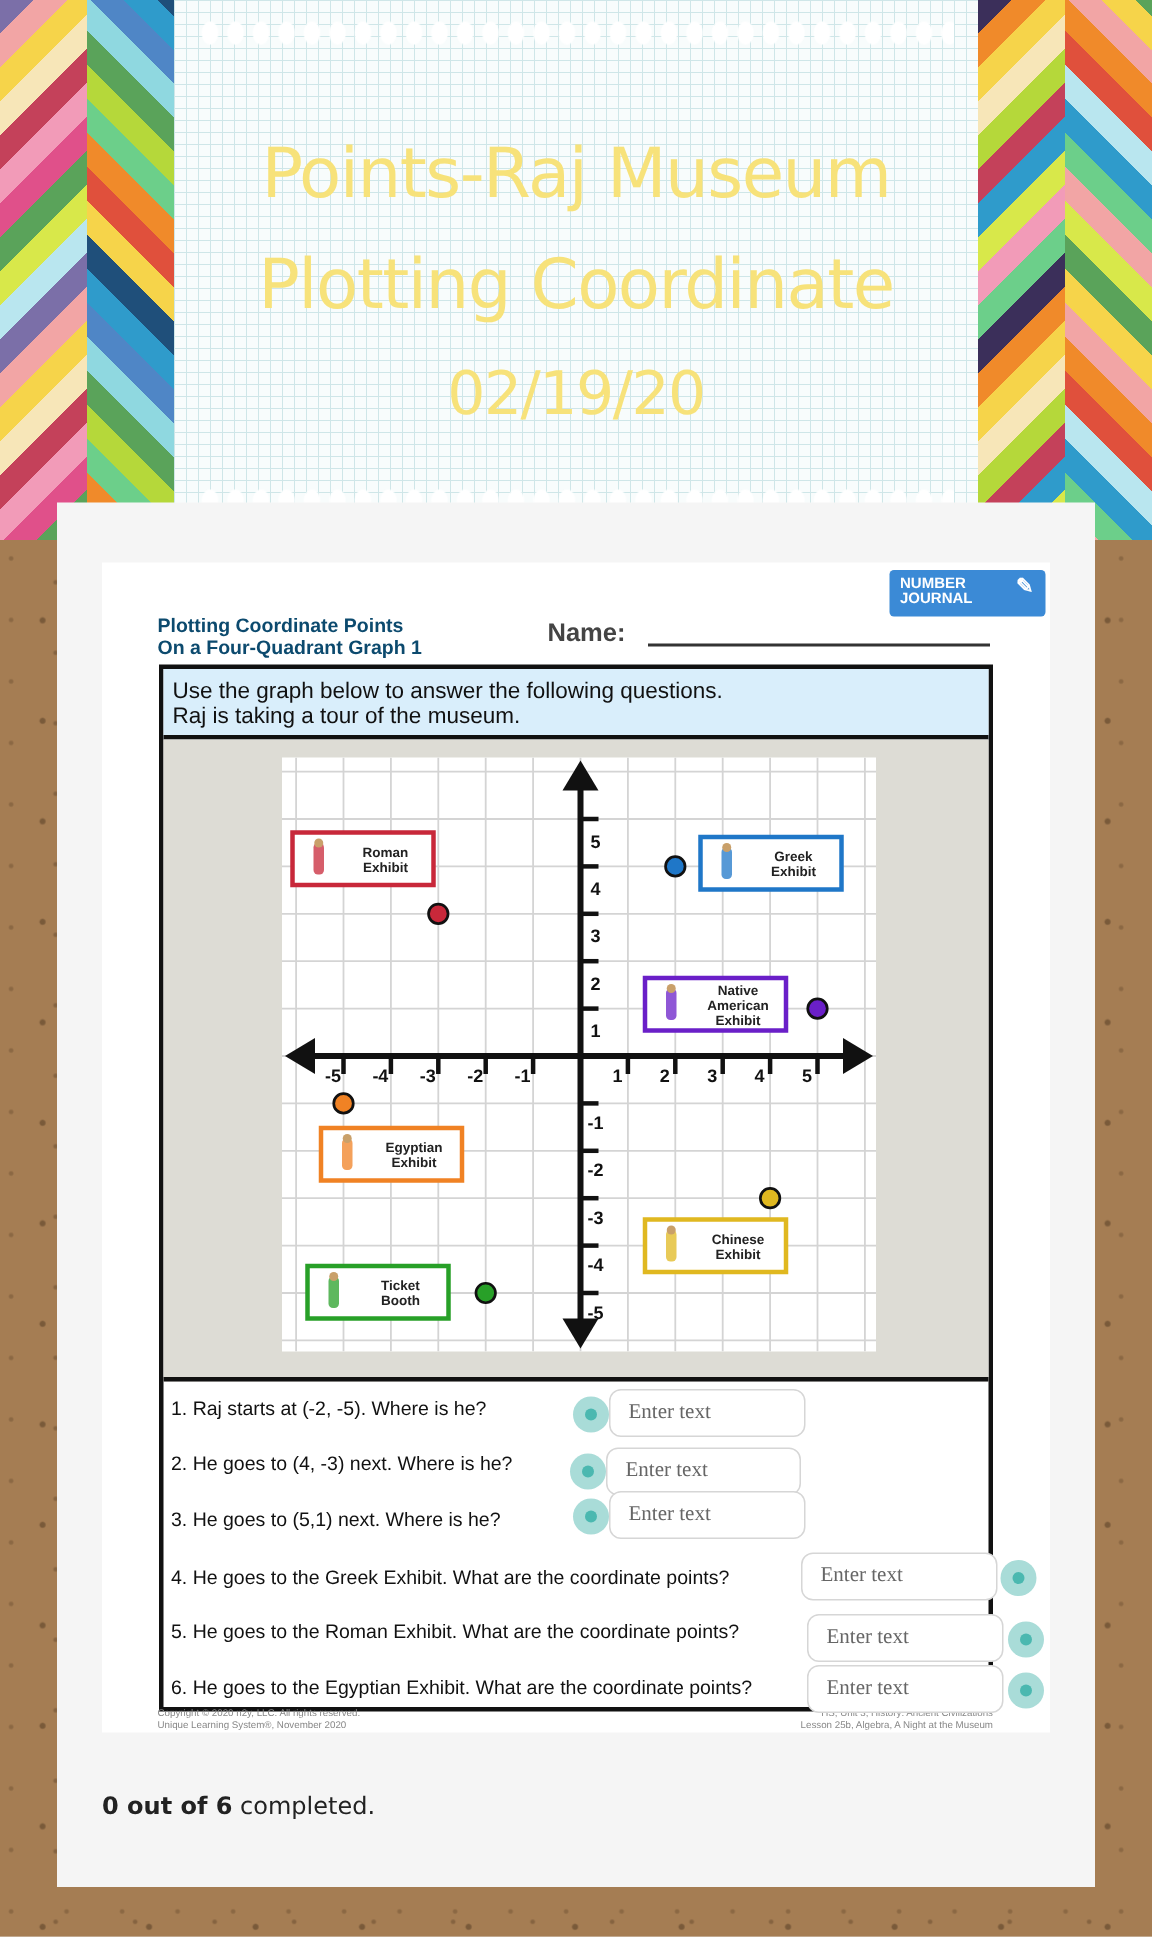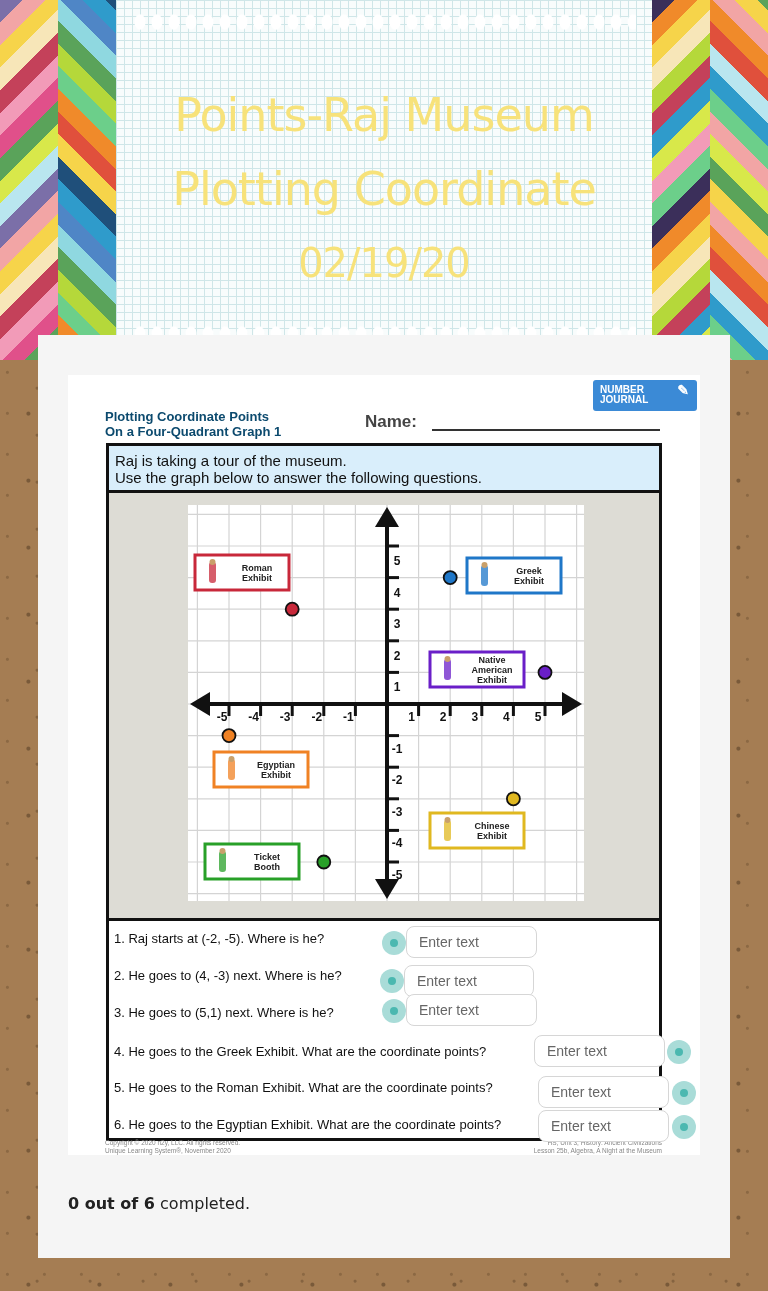--- a/index.html
+++ b/index.html
@@ -124,21 +124,21 @@
   .footer-l, .footer-r {
     position:absolute; top:764px; font-size:6.5px; line-height:8px; color:#888;
   }
   .footer-l { left:37px; }
   .footer-r { right:38px; text-align:right; }
 
   
   .answer {
     position:absolute; height:32px; width:131px; box-sizing:border-box;
     border:1px solid #d6d6d6; border-radius:8px; background:#fff;
-    font-family:Liberation Sans, sans-serif; font-size:14px; color:#000000;
+    font-family:Liberation Serif, serif; font-size:14px; color:#000000;
     padding:0 12px; outline:none;
   }
   .answer::placeholder { color:#666; }
   .dot {
     position:absolute; width:24px; height:24px; border-radius:50%;
     background:#a9dcd8;
   }
   .dot::after {
     content:""; position:absolute; left:8px; top:8px; width:8px; height:8px;
     border-radius:50%; background:#4bb8b0;
@@ -179,22 +179,22 @@
     <div class="ws-name">Name:</div>
     <div class="ws-name-line"></div>
     <div class="nj-badge">
       <div>NUMBER</div>
       <div>JOURNAL</div>
       <span class="nj-icon">✎</span>
     </div>
 
     <div class="outer-box">
       <div class="intro">
+        <div>Use the graph below to answer the following questions.</div>
         <div>Raj is taking a tour of the museum.</div>
-        <div>Use the graph below to answer the following questions.</div>
       </div>
 
       <div class="graph-area">
         <div class="graph-canvas">
           <svg id="graph-svg" width="396" height="396" viewBox="0 0 396 396">
               <line x1="9.399999999999977" y1="0" x2="9.399999999999977" y2="396" stroke="#d4d4d4" stroke-width="1.2"></line>
               <line x1="0" y1="9.399999999999977" x2="396" y2="9.399999999999977" stroke="#d4d4d4" stroke-width="1.2"></line>
               <line x1="41" y1="0" x2="41" y2="396" stroke="#d4d4d4" stroke-width="1.2"></line>
               <line x1="0" y1="41" x2="396" y2="41" stroke="#d4d4d4" stroke-width="1.2"></line>
               <line x1="72.6" y1="0" x2="72.6" y2="396" stroke="#d4d4d4" stroke-width="1.2"></line>

